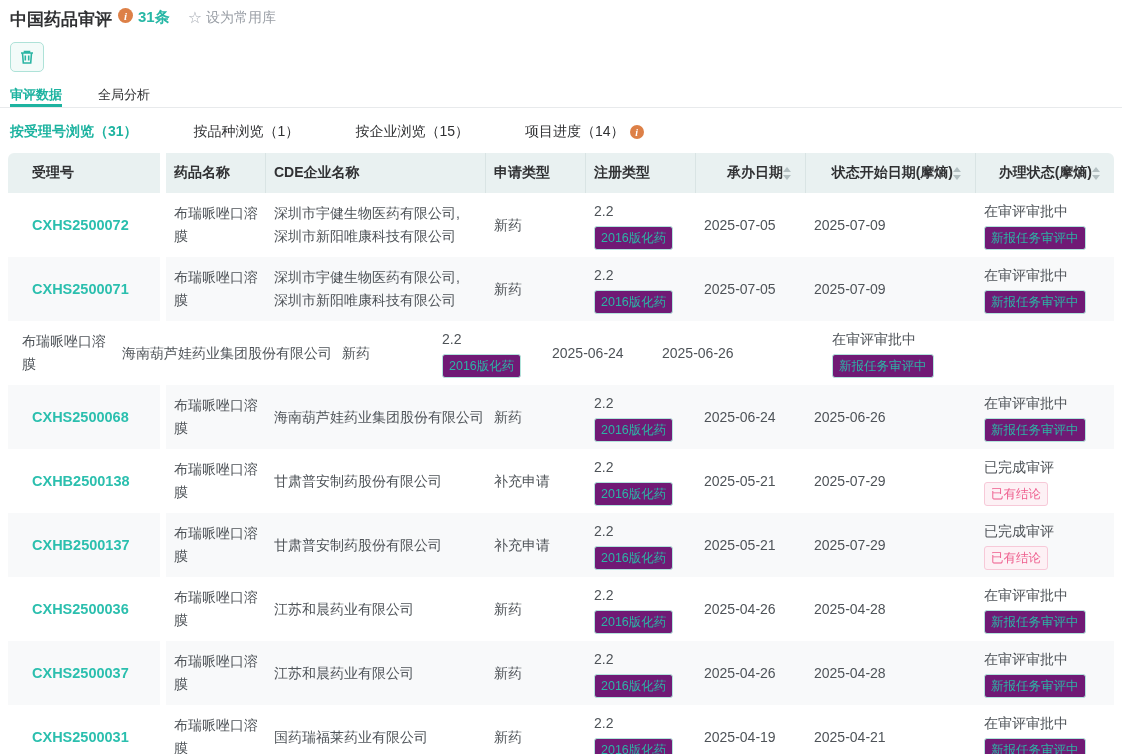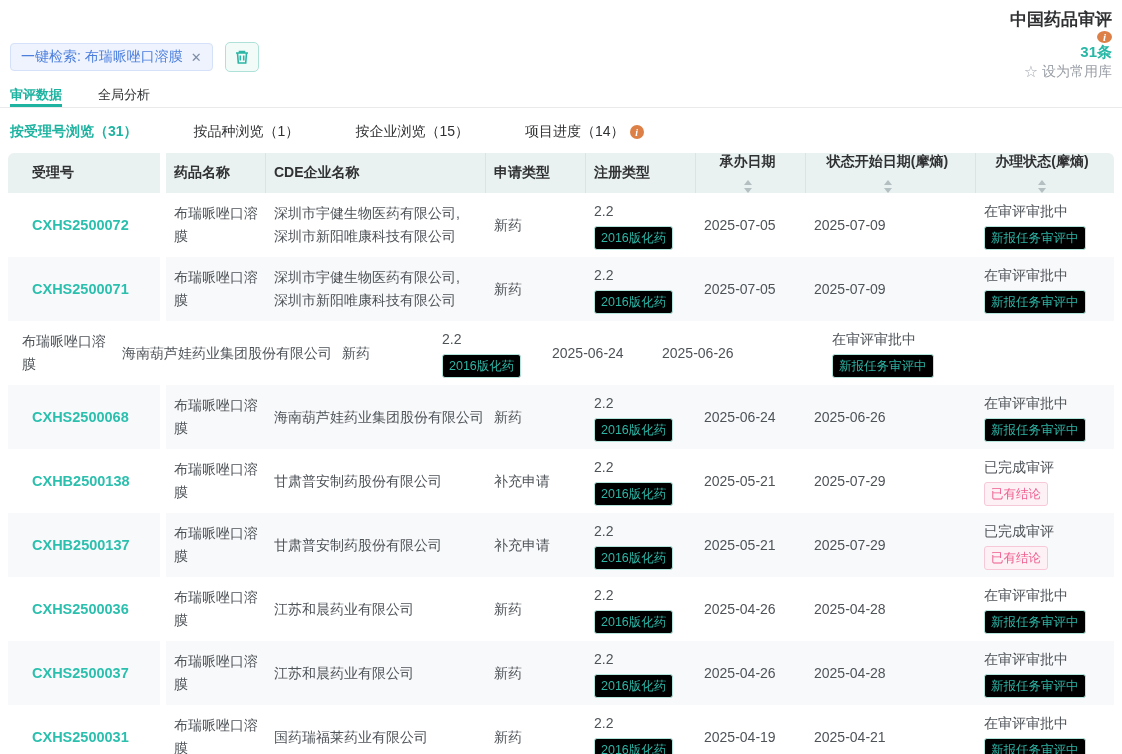--- a/index.html
+++ b/index.html
@@ -1,20 +1,20 @@
 <!DOCTYPE html>
 <html><head>
 <meta charset="utf-8">
 <style>
   * { margin:0; padding:0; box-sizing:border-box; }
   html,body { width:1122px; height:754px; overflow:hidden; background:#fff;
     font-family:"Liberation Sans","DejaVu Sans",sans-serif; color:#333; }
 
   
-  .page-head { display:flex; align-items:flex-end; padding:8px 10px 0 10px; height:30px;flex-direction:column; }
+  .page-head { display:flex; align-items:flex-start; padding:8px 10px 0 10px; height:30px; }
   .page-title { font-size:17px; font-weight:bold; color:#303133; }
   .info-dot { display:inline-flex; align-items:center; justify-content:center;
     width:15px; height:15px; border-radius:50%; background:#dd8047; color:#fff;
     font-size:11px; font-style:italic; font-weight:bold; margin-left:6px;
     font-family:"Liberation Serif","DejaVu Serif",serif; }
   .count { color:#26b7a5; font-size:15px; font-weight:bold; margin-left:5px; }
   .fav { display:flex; align-items:center; margin-left:18px; color:#9a9fa6; font-size:14px; cursor:pointer; }
   .star { font-size:16px; color:#a8adb5; margin-right:4px; }
 
   
@@ -52,27 +52,27 @@
   .col-gap  { width:6px;  padding:0; background:#fff; }
   .col-drug { width:100px; }
   .col-company { width:220px; }
   .col-app  { width:100px; }
   .col-reg  { width:110px; }
   .col-date1{ width:110px; }
   .col-date2{ width:170px; }
   .col-status{ flex:1; }
 
   .th.col-date1, .th.col-date2, .th.col-status {
-    justify-content:space-between; padding-right:14px;flex-direction:column; }
+    justify-content:flex-end; padding-right:14px; }
 
   .rid { color:#2bbfae; font-weight:bold; font-size:14.5px; text-decoration:none; cursor:pointer; }
 
   .badge { display:inline-block; font-size:12.5px; line-height:1; padding:5px 6px;
     border-radius:3px; margin-top:3px; }
-  .badge.teal { color:#2cb5a5; border:1px solid #b2e5dc; background:#000000; }
+  .badge.teal { color:#2cb5a5; border:1px solid #b2e5dc; background:#701a75; }
   .badge.pink { color:#ee5d8d; border:1px solid #f7c9d8; background:#fdf1f5; }
 
   .sort { display:inline-flex; flex-direction:column; gap:3px; cursor:pointer; }
   .sort i { display:block; width:0; height:0; border-left:4px solid transparent; border-right:4px solid transparent; }
   .sort .up { border-bottom:5px solid #b3bfc1; }
   .sort .down { border-top:5px solid #b3bfc1; }
 
   .trash-svg { width:16px; height:16px; stroke:#2bb5a4; fill:none; stroke-width:1.6; }
 </style>
 </head>
@@ -82,24 +82,20 @@
   <span class="page-title">中国药品审评</span>
   <span class="info-dot">i</span>
   <span class="count">31条</span>
   <span class="fav">
     <span class="star">☆</span>
     <span>设为常用库</span>
   </span>
 </div>
 
 <div class="filter-row">
-  <span class="filter-tag">
-    <span>一键检索: 布瑞哌唑口溶膜</span>
-    <span class="tag-close">✕</span>
-  </span>
   <span class="trash-btn">
     <svg class="trash-svg" viewBox="0 0 16 16">
       <path d="M2 4h12 M5.5 4V2.5h5V4 M3.5 4l.8 10h7.4l.8-10 M6.3 6.5v5 M9.7 6.5v5"></path>
     </svg>
   </span>
 </div>
 
 <div class="tabs">
   <span class="tab active">审评数据</span>
   <span class="tab">全局分析</span>

